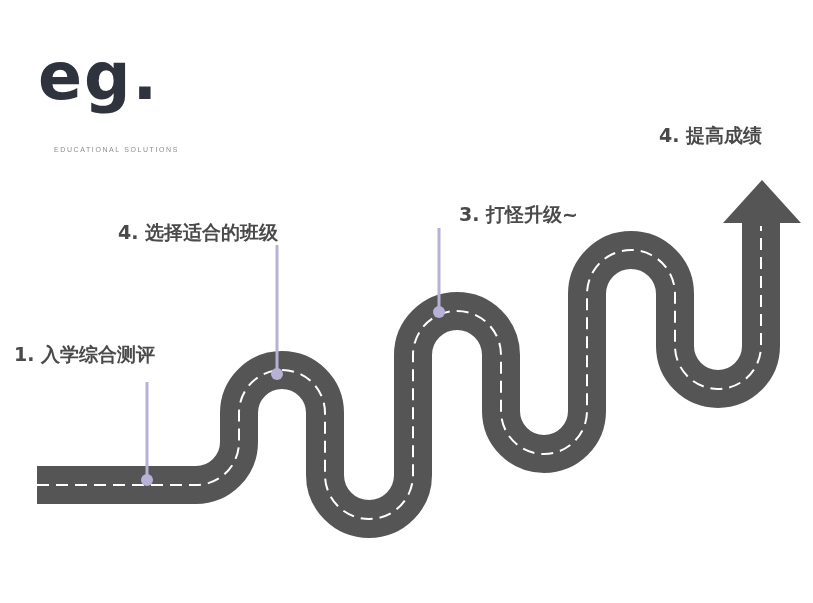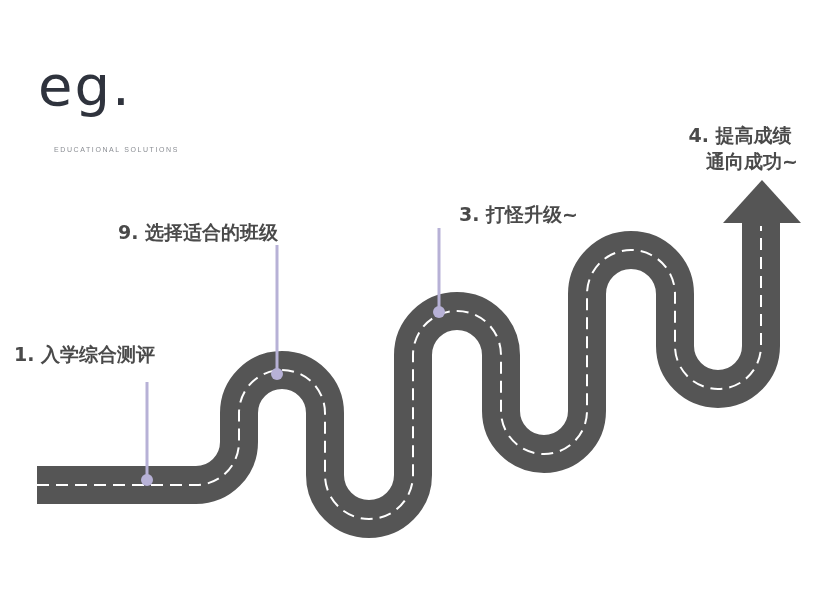--- a/index.html
+++ b/index.html
@@ -1,25 +1,25 @@
 <!DOCTYPE html>
 <html><head>
   <meta charset="utf-8">
   <style>
     html, body { margin: 0; padding: 0; background: #ffffff; }
     body { width: 813px; height: 603px; position: relative; overflow: hidden;
            font-family: "DejaVu Sans", "Liberation Sans", sans-serif; }
     .logo { position: absolute; left: 38px; top: 40px; }
-    .logo-mark { font-family: "DejaVu Sans", sans-serif; font-size: 56px; font-weight: 400;
-                 color: #2f333d; letter-spacing: 2px; line-height: 1; position: absolute; left: 0; top: 18px; }
+    .logo-mark { font-family: "DejaVu Sans", sans-serif; font-size: 65px; font-weight: 700;
+                 color: #2f333d; letter-spacing: 2px; line-height: 1; position: absolute; left: 0; top: 4px; }
     .logo-sub { position: absolute; left: 16px; top: 106px; font-size: 7px; letter-spacing: 1.6px;
                 color: #8a8d93; white-space: nowrap; font-family: "Liberation Sans", sans-serif; }
     .label { position: absolute; font-weight: bold; color: #4a4a4a; font-size: 19px;
              white-space: nowrap; font-family: "DejaVu Sans", "Liberation Sans", sans-serif; }
-    .label-4 { text-align: center; line-height: 26px; margin-left: 23px; }
+    .label-4 { text-align: left; line-height: 26px; }
     .label-4 .line2 { display: block; padding-left: 24px; }
     svg.road { position: absolute; left: 0; top: 0; }
   </style>
 </head>
 <body>
 
 <div class="logo">
   <div class="logo-mark">eg.</div>
   <div class="logo-sub">EDUCATIONAL SOLUTIONS</div>
 </div>
@@ -70,18 +70,17 @@
     <circle cx="277" cy="374" r="6" fill="#b7b1d6"></circle>
   </g>
 
   <g>
     <line x1="439" y1="228" x2="439" y2="312" stroke="#b7b1d6" stroke-width="3"></line>
     <circle cx="439" cy="312" r="6" fill="#b7b1d6"></circle>
   </g>
 </svg>
 
 <div class="label" style="left:14px; top:342px;">1. 入学综合测评</div>
-<div class="label" style="left:118px; top:220px;">9. 选择适合的班级</div>
+<div class="label" style="left:118px; top:220px;">4. 选择适合的班级</div>
 <div class="label" style="left:459px; top:202px;">3. 打怪升级~</div>
 <div class="label label-4" style="left:659px; top:122px;">
   <span>4. 提高成绩</span>
-  <span class="line2">通向成功~</span>
 </div>
 
 </body></html>

